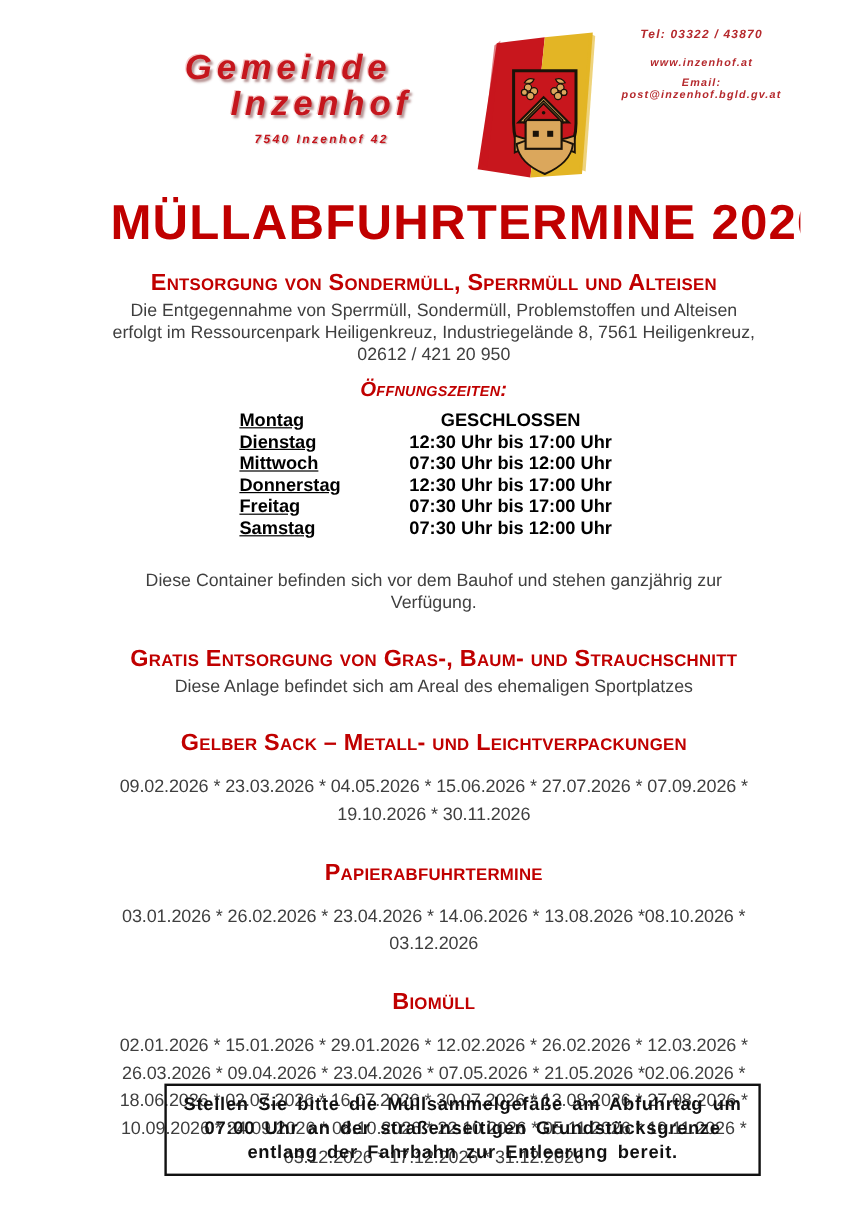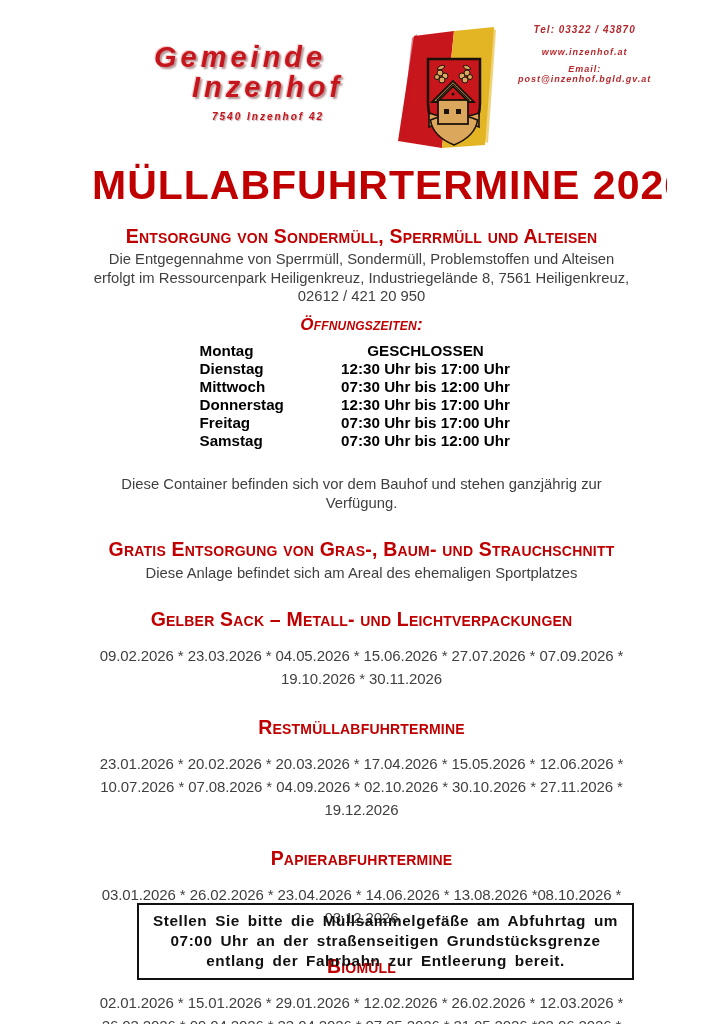--- a/index.html
+++ b/index.html
@@ -94,21 +94,21 @@
   
   .hours-heading { margin-top: 9px; }
   .hours-table {
     margin: 7px auto 0 auto;
     border-collapse: collapse;
     color: #000000;
     font-weight: bold;
     font-size: 15.2px;
   }
   .hours-table td { padding: 0.5px 0; }
-  .hours-table td.day { width: 128px; text-align: left; }
+  .hours-table td.day { width: 128px; text-align: left; text-decoration: underline; }
   .hours-table td.time { width: 196px; text-align: center; white-space: nowrap; }
 
   .section { margin-top: 22px; }
   .section.tight { margin-top: 26px; }
 
   .dates {
     text-align: center;
     font-size: 15px;
     line-height: 1.55;
     color: #3f3f3f;
@@ -235,24 +235,20 @@
   <section class="section tight">
     <h2 class="red-heading">Gratis Entsorgung von Gras-, Baum- und Strauchschnitt</h2>
     <p class="body-text">Diese Anlage befindet sich am Areal des ehemaligen Sportplatzes</p>
   </section>
 
   <section class="section tight">
     <h2 class="red-heading">Gelber Sack – Metall- und Leichtverpackungen</h2>
     <p class="dates">09.02.2026 * 23.03.2026 * 04.05.2026 * 15.06.2026 * 27.07.2026 * 07.09.2026 * 19.10.2026 * 30.11.2026</p>
   </section>
 
-  <section class="section tight">
-    <h2 class="red-heading">Restmüllabfuhrtermine</h2>
-    <p class="dates">23.01.2026 * 20.02.2026 * 20.03.2026 * 17.04.2026 * 15.05.2026 * 12.06.2026 * 10.07.2026 * 07.08.2026 * 04.09.2026 * 02.10.2026 * 30.10.2026 * 27.11.2026 * 19.12.2026</p>
-  </section>
 
   <section class="section tight">
     <h2 class="red-heading">Papierabfuhrtermine</h2>
     <p class="dates">03.01.2026 * 26.02.2026 * 23.04.2026 * 14.06.2026 * 13.08.2026 *08.10.2026 * 03.12.2026</p>
   </section>
 
   <section class="section tight">
     <h2 class="red-heading">Biomüll</h2>
     <p class="dates">02.01.2026 * 15.01.2026 * 29.01.2026 * 12.02.2026 * 26.02.2026 * 12.03.2026 * 26.03.2026 * 09.04.2026 * 23.04.2026 * 07.05.2026 * 21.05.2026 *02.06.2026 * 18.06.2026 * 02.07.2026 * 16.07.2026 * 30.07.2026 * 13.08.2026 * 27.08.2026 * 10.09.2026 * 24.09.2026 * 08.10.2026 * 22.10.2026 * 05.11.2026 * 19.11.2026 * 03.12.2026 * 17.12.2026 * 31.12.2026</p>
   </section>

